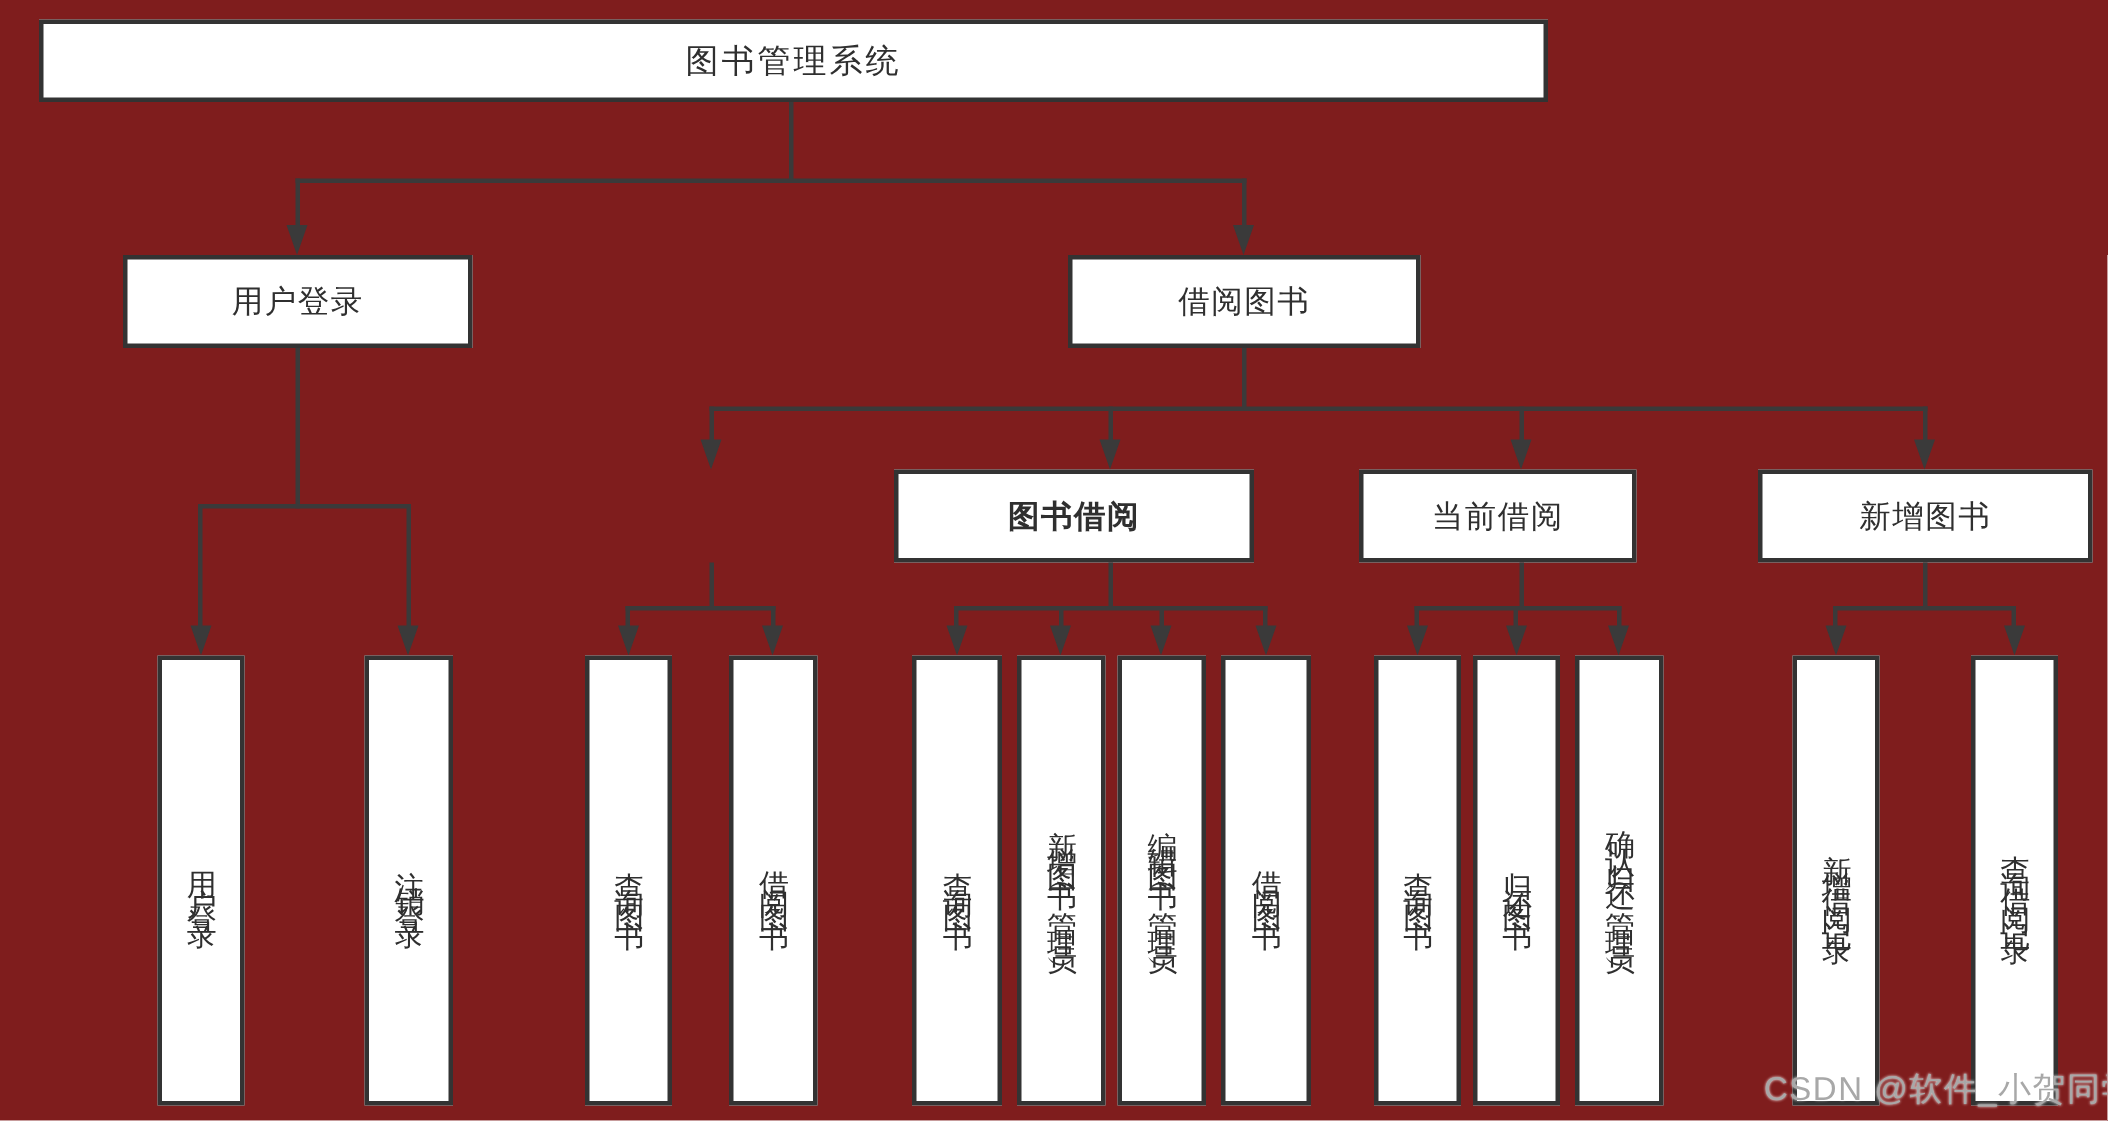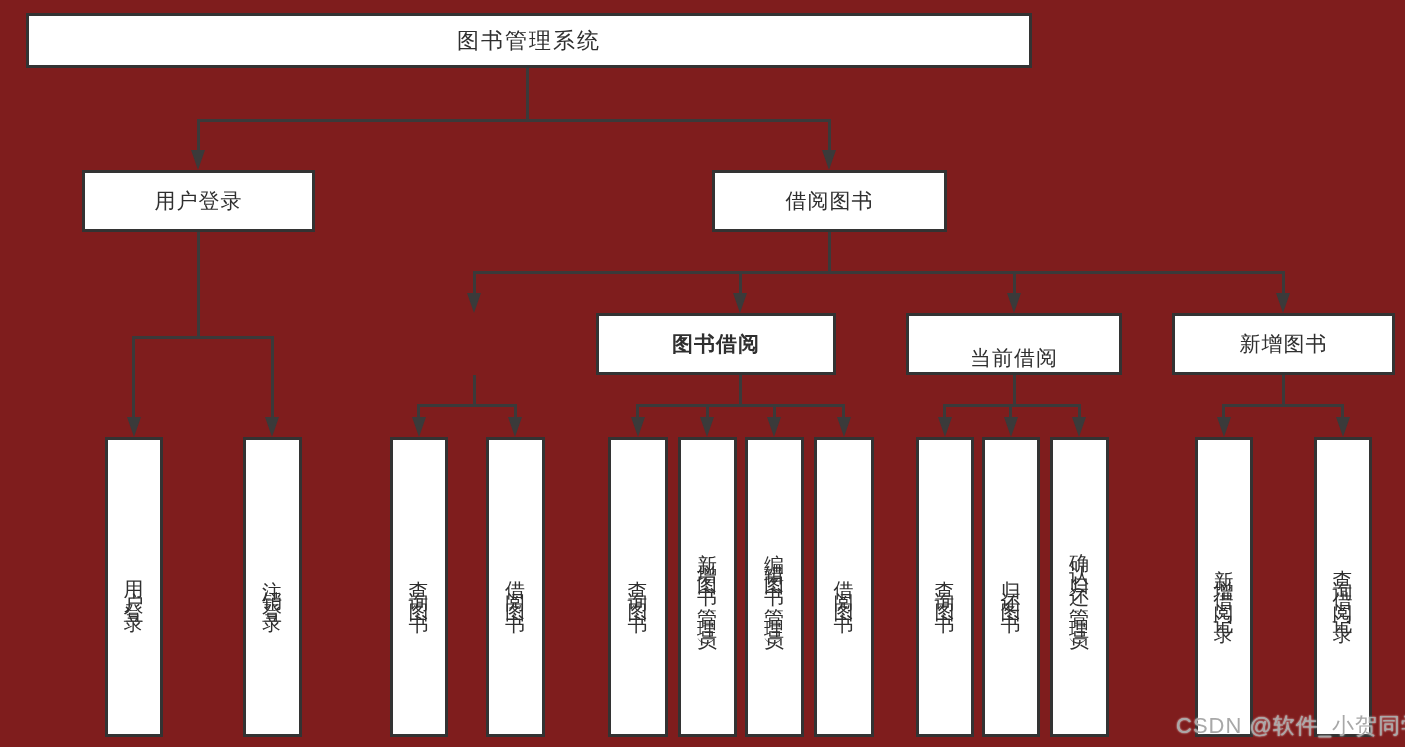--- a/index.html
+++ b/index.html
@@ -67,21 +67,21 @@
   <div class="node hnode" style="left:82px;top:170px;width:233px;height:62px;">
     <span>用户登录</span>
   </div>
   <div class="node hnode" style="left:712px;top:170px;width:235px;height:62px;">
     <span>借阅图书</span>
   </div>
 
   <div class="node hnode" style="left:596px;top:313px;width:240px;height:62px;font-weight:bold;">
     <span>图书借阅</span>
   </div>
-  <div class="node hnode" style="left:906px;top:313px;width:216px;height:62px;align-items:flex-end;">
+  <div class="node hnode" style="left:906px;top:313px;width:185px;height:62px;">
     <span>当前借阅</span>
   </div>
   <div class="node hnode" style="left:1172px;top:313px;width:223px;height:62px;">
     <span>新增图书</span>
   </div>
 
   <div class="node leaf" style="left:105px;top:437px;width:58px;height:300px;">
     <span class="vtext">用户登录</span>
   </div>
   <div class="node leaf" style="left:243px;top:437px;width:59px;height:300px;">

